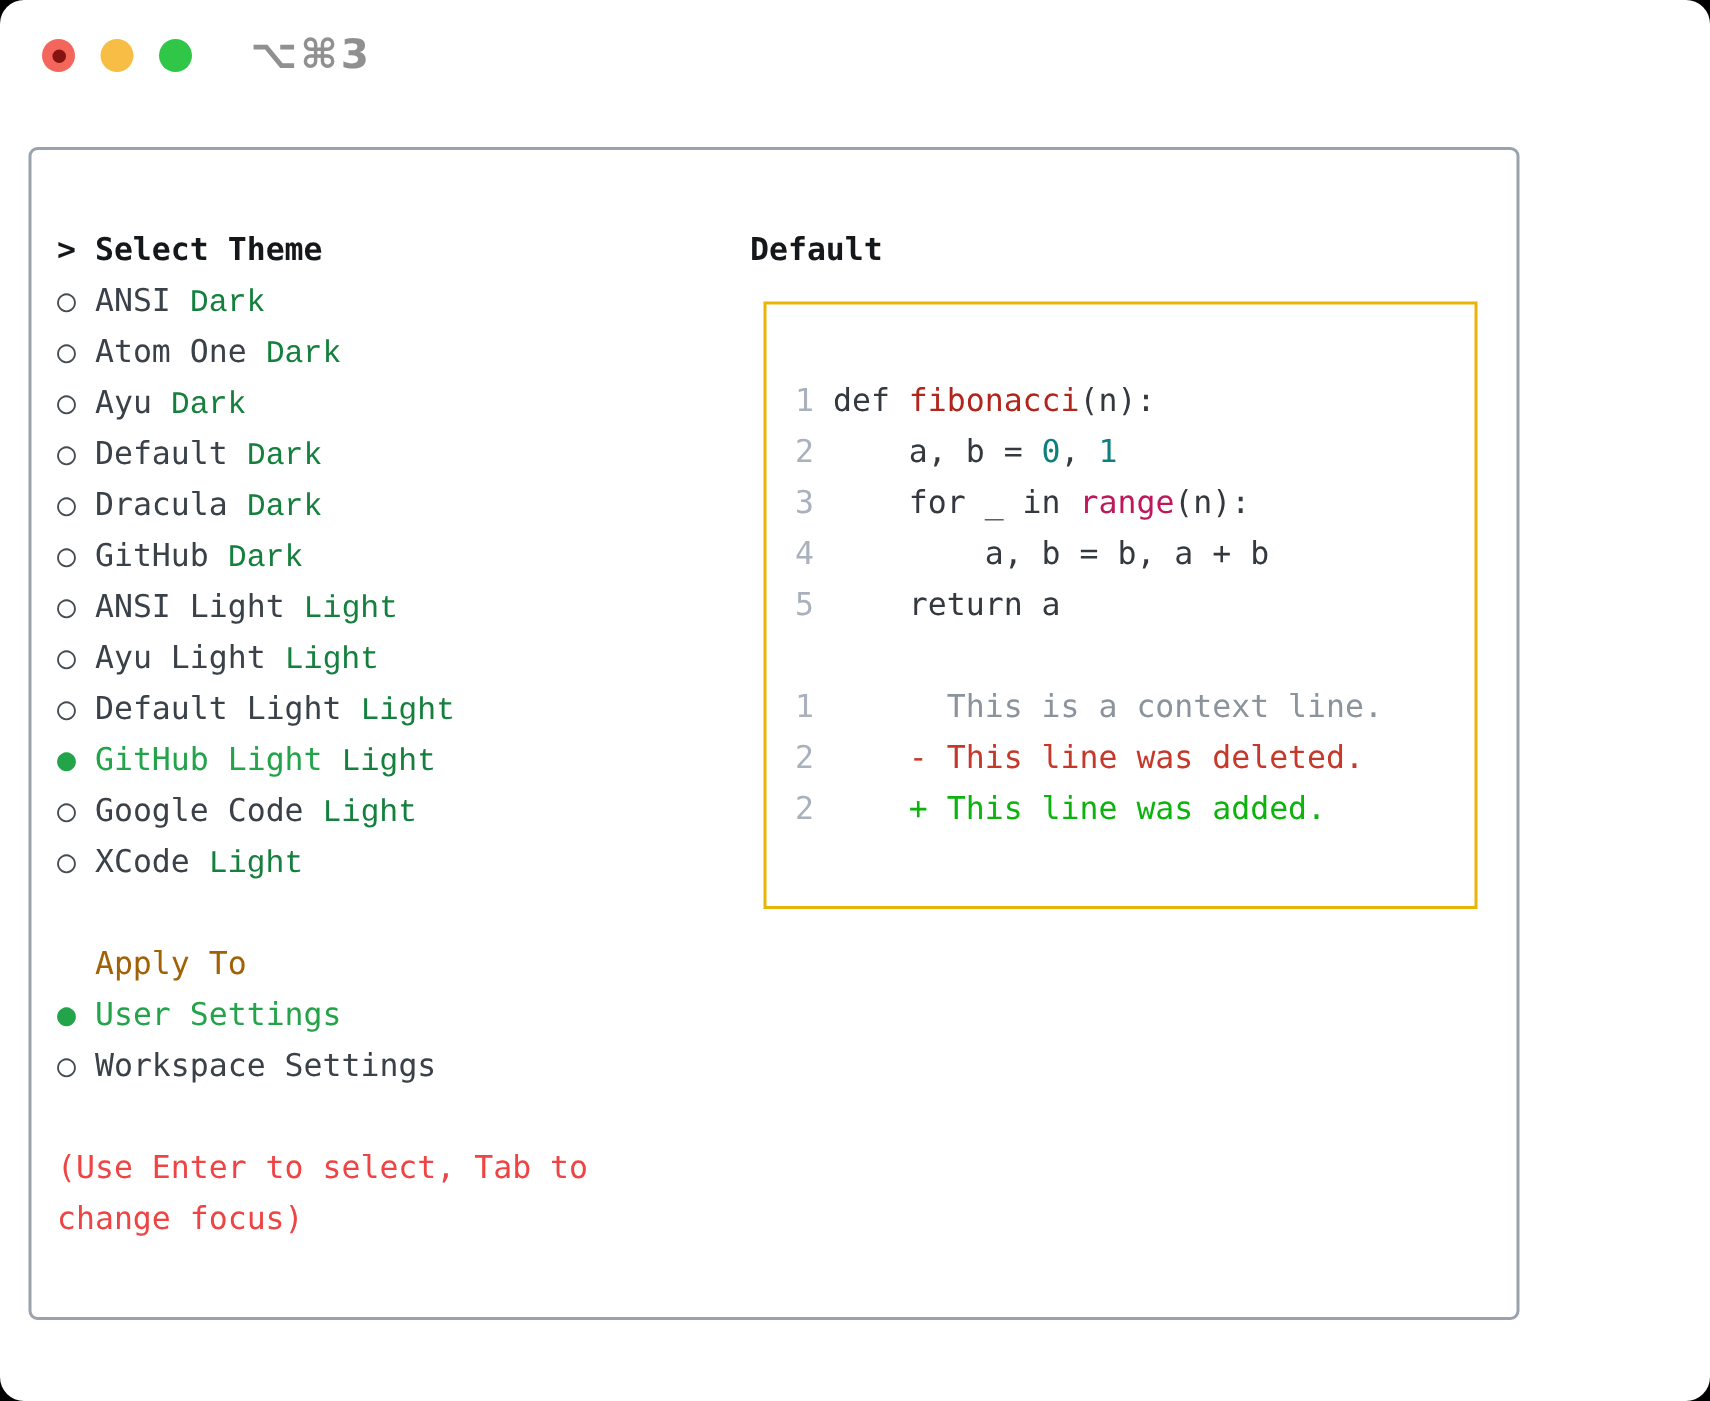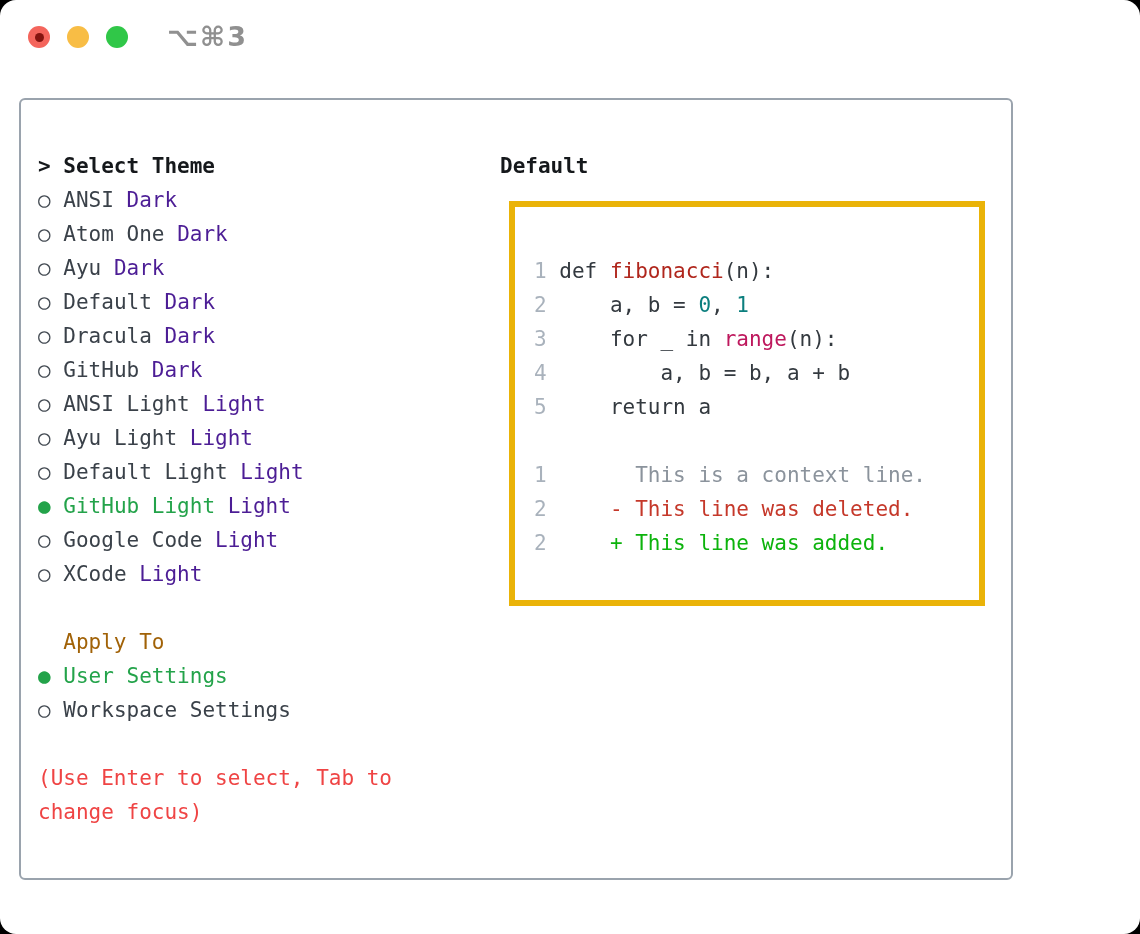--- a/index.html
+++ b/index.html
@@ -49,37 +49,37 @@
   
   .left-col {
     position:absolute; left:17px; top:49px;
     font-size:21px; line-height:34px;
     white-space:pre;
     color:#3a4149;
   }
   .row { height:34px; }
   .hdr    { font-weight:700; color:#15181b; }
   .name   { color:#3a4149; }
-  .muted  { color:#4c1d95; }
+  .muted  { color:#15803d;font-family:Liberation Mono, monospace; }
   .marker { color:#454c54; }
   .sel    { color:#23a34a; }
   .help   { color:#ef4444; }
   .apply-hdr { color:#a16207; }
   
   .preview-header {
     position:absolute; left:479px; top:49px;
     font-size:21px; line-height:34px;
     font-weight:700; color:#15181b;
     white-space:pre;
   }
   .preview-box {
     position:absolute; left:488px; top:101px;
     width:476px; height:405px;
     box-sizing:border-box;
-    border:6px solid #eab308;
+    border:2px solid #eab308;
     background:#fff;
   }
   .code {
     position:absolute; left:19px; top:47px;
     font-size:21px; line-height:34px;
     white-space:pre;
   }
   .code .row { height:34px; }
   .lnum      { color:#a9b2bc; }
   .c-code    { color:#33393f; }

